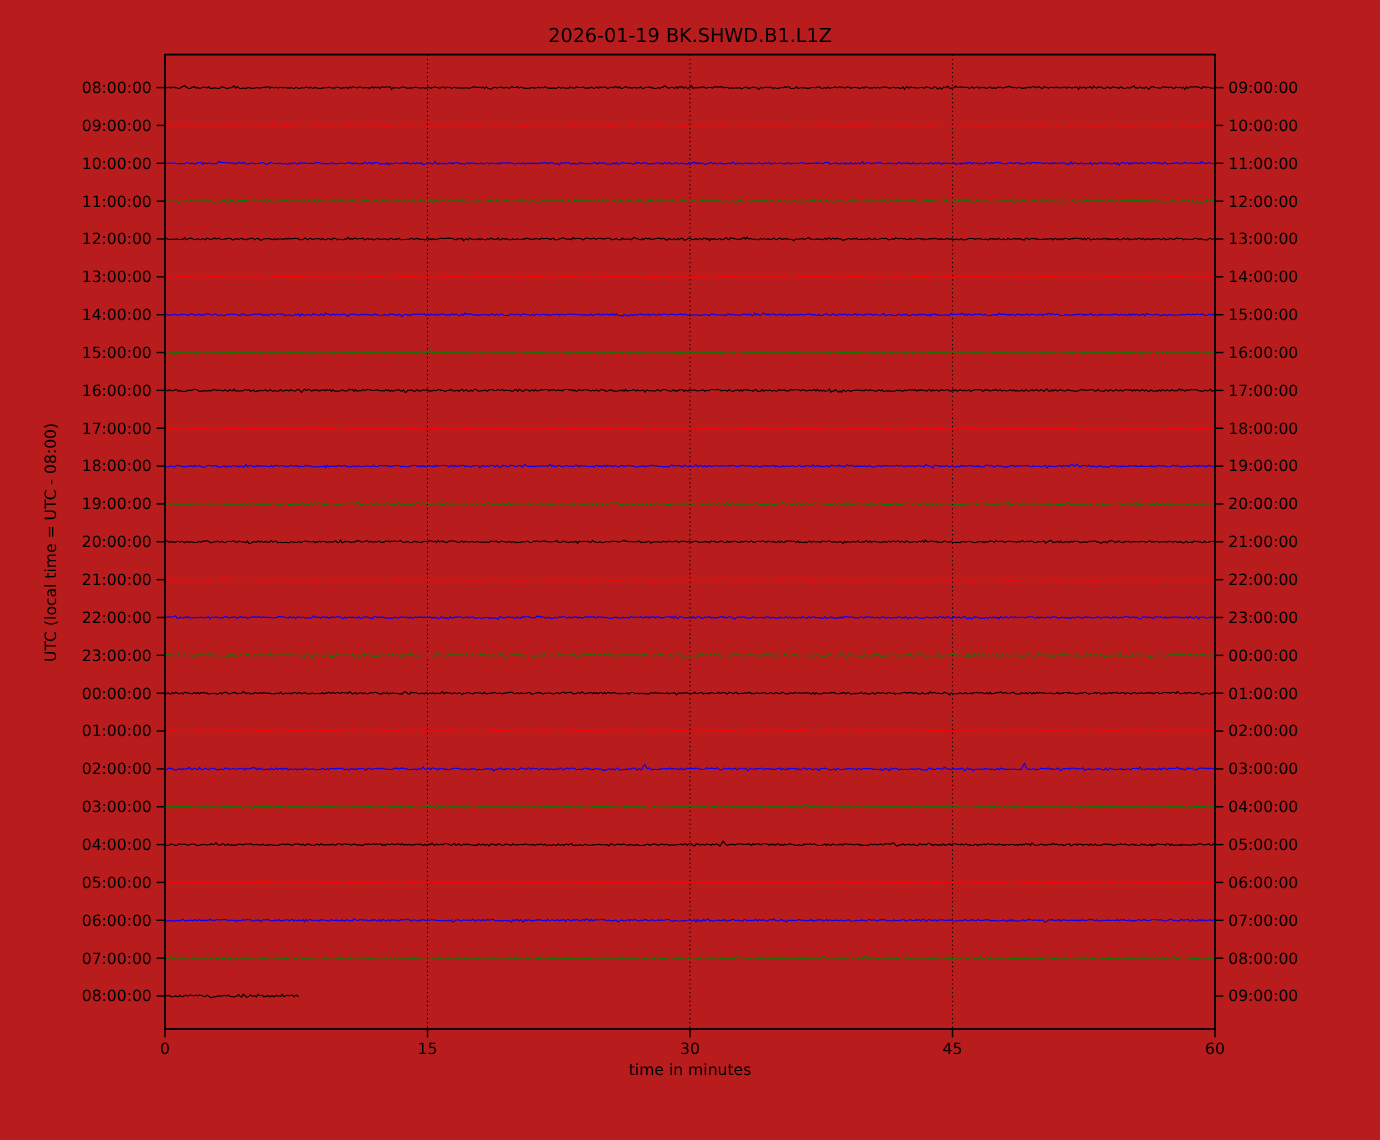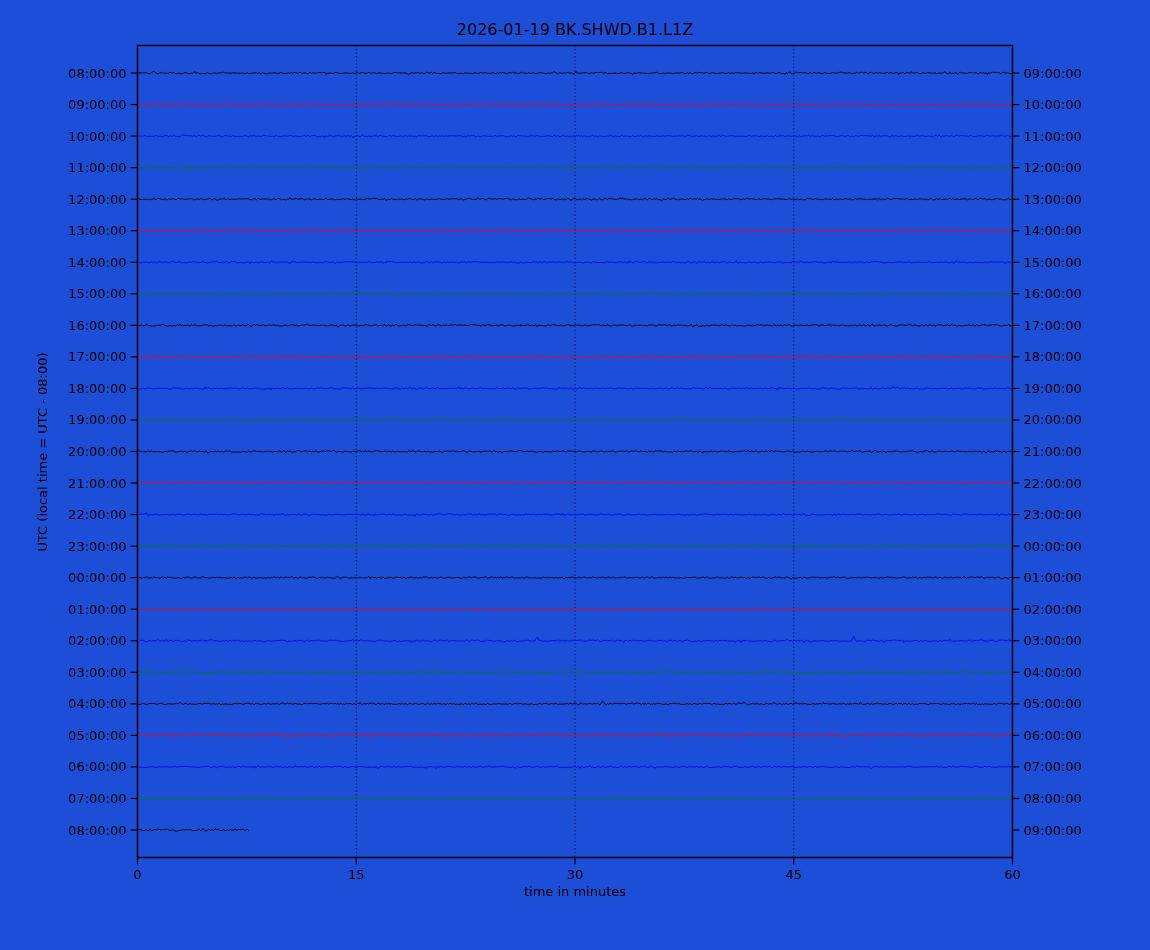--- a/index.html
+++ b/index.html
@@ -1,16 +1,16 @@
 <!DOCTYPE html>
 <html><head>
 <meta charset="utf-8">
 <style>
   html,body{margin:0;padding:0;background:#ffffff;width:1150px;height:950px;overflow:hidden;}
-  .stage{position:relative;width:1150px;height:950px;background:#1d4ed8;}
+  .stage{position:relative;width:1150px;height:950px;background:#b91c1c;}
   svg{position:absolute;left:0;top:0;}
   text{font-family:"DejaVu Sans","Liberation Sans",sans-serif;fill:#000000;}
   .title-text{font-size:16px;}
   .axis-label{font-size:13px;}
   .tick-label{font-size:13px;}
 </style>
 </head>
 <body>
 
 <div class="stage">

